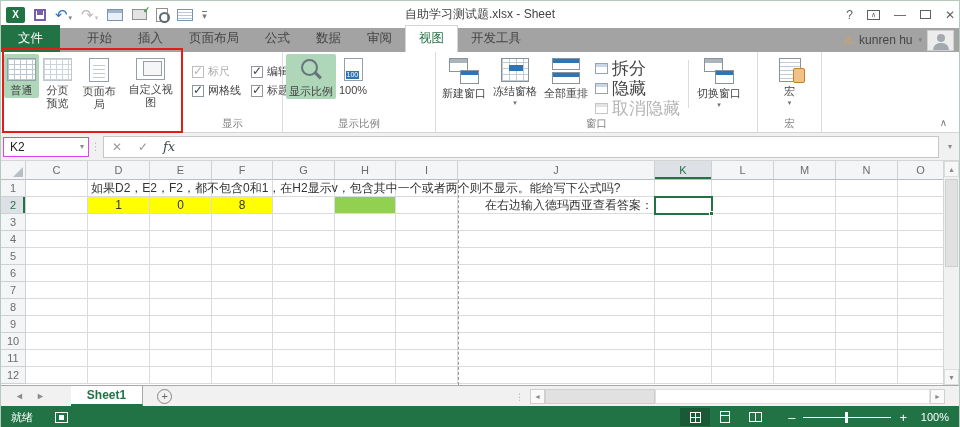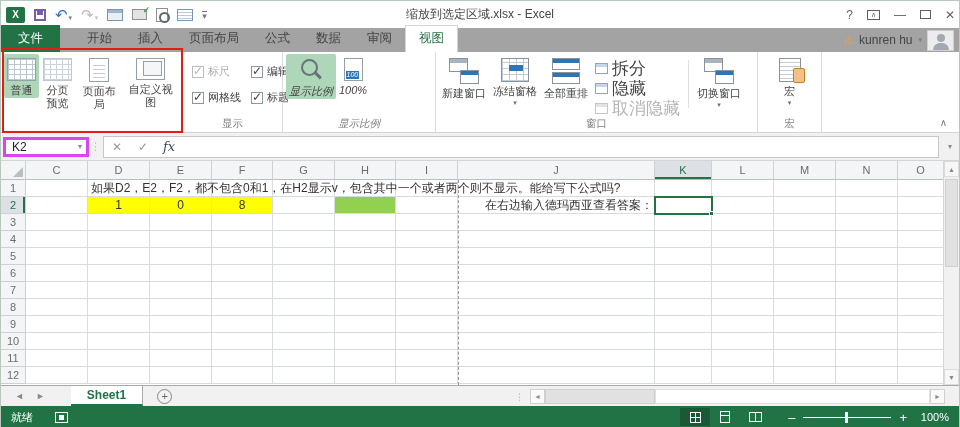--- a/index.html
+++ b/index.html
@@ -74,37 +74,37 @@
   .winic .back { left:0; top:0; width:19px; height:14px; background:linear-gradient(#aab4bc 0 4px,#fff 4px); }
   .winic .front { right:0; bottom:0; width:19px; height:14px; }
   .winic.arrange i { left:1px; width:28px; height:12px; }
   .winic.arrange .a { top:0; } .winic.arrange .b { bottom:0; }
   .i-freeze { width:28px; height:24px; border:1px solid #8a939b; position:relative; background:#fff;
     background-image:repeating-linear-gradient(90deg,#c3ccd3 0 1px,transparent 1px 7px),repeating-linear-gradient(0deg,#c3ccd3 0 1px,transparent 1px 6px); }
   .i-freeze::after { content:""; position:absolute; left:7px; top:6px; width:14px; height:6px; background:#2e75b6; }
   .i-macro { width:22px; height:24px; border:1px solid #8a939b; background:repeating-linear-gradient(#fff 0 3px,#c3ccd3 3px 4px); position:relative; }
   .i-macro::after { content:""; position:absolute; right:-5px; bottom:-2px; width:10px; height:13px; background:#f2c18a; border:1px solid #c77f1f; border-radius:2px; }
   .chkcols { display:flex; gap:10px; padding:10px 4px 0 6px; }
-  .chkcol { display:flex; flex-direction:column; gap:11px; }
+  .chkcol { display:flex; flex-direction:column; gap:4px; }
   .chk { display:flex; align-items:center; gap:4px; font-size:11px; color:#444; white-space:nowrap; }
   .cb { width:12px; height:12px; border:1px solid #8f979e; background:#fff; position:relative; flex:none; }
   .cb::after { content:"✓"; position:absolute; left:0; top:-3px; font-size:12px; color:#454545; }
   .chk.dis { color:#a9a9a9; }
   .chk.dis .cb { border-color:#bdbdbd; } .chk.dis .cb::after { color:#b5b5b5; }
   .smallcol { display:flex; flex-direction:column; gap:4px; padding:6px 6px 0 4px; }
   .smallbtn { display:flex; align-items:center; gap:4px; font-size:17px; color:#444; white-space:nowrap; height:16px; }
   .smallbtn.dis { color:#b4b4b4; }
   .i-sm { width:13px; height:11px; border:1px solid #9aa2aa; background:linear-gradient(#c8d6e8 0 3px,#fff 3px); flex:none; }
   .smallbtn.dis .i-sm { border-color:#c6c6c6; background:linear-gradient(#e3e3e3 0 3px,#fff 3px); }
   .vsep { width:1px; background:#dcdcdc; margin:6px 2px 8px; align-self:stretch; }
   .collapse { position:absolute; right:12px; bottom:4px; font-size:10px; color:#7a7a7a; }
 
   
   .fbar { position:absolute; left:0; top:132px; width:100%; height:28px; background:#f1f1f1; display:flex; align-items:center; padding:3px 2px; border-bottom:1px solid #d5d5d5; }
-  .namebox { width:86px; height:20px; background:#fff; border:3px solid #d946ef; display:flex; align-items:center; font-size:12px; color:#222; padding-left:6px; }
+  .namebox { width:86px; height:20px; background:#fff; border:1px solid #d946ef; display:flex; align-items:center; font-size:12px; color:#222; padding-left:6px; }
   .namebox .nb-drop { margin-left:auto; margin-right:4px; font-size:8px; color:#8a8a8a; }
   .fb-dots { width:14px; text-align:center; color:#b9b9b9; font-size:10px; letter-spacing:1px; }
   .fb-main { flex:1; height:22px; background:#fff; border:1px solid #c6c6c6; display:flex; align-items:center; margin-right:4px; }
   .fb-btn { width:26px; text-align:center; font-size:12px; color:#9a9a9a; }
   .fb-fx { font-family:"DejaVu Serif",serif; font-style:italic; color:#3f4a52; font-size:13px; }
   .fb-input { flex:1; height:100%; }
   .fb-expand { width:14px; font-size:8px; color:#8a8a8a; text-align:center; }
 
   
   .gridwrap { position:absolute; left:0; top:160px; width:944px; height:224px; background:#fff; overflow:hidden; }
@@ -165,21 +165,21 @@
       <div class="q-logo">X</div>
       <div class="q-save"></div>
       <span><span class="glyph-undo">↶</span><span class="mini-drop">▾</span></span>
       <span><span class="glyph-redo">↷</span><span class="mini-drop dis">▾</span></span>
       <div class="q-win"></div>
       <div class="q-print"></div>
       <div class="q-preview"></div>
       <div class="q-form"></div>
       <div class="q-more">▾</div>
     </div>
-    <div class="t-title">缩放到选定区域.xlsx - Excel</div>
+    <div class="t-title">自助学习测试题.xlsx - Sheet</div>
     <div class="wincontrols">
       <span class="wc">?</span>
       <span class="wc wc-ribbon">∧</span>
       <span class="wc">—</span>
       <span class="wc wc-box"></span>
       <span class="wc">✕</span>
     </div>
   </div>
 
   <div class="userarea">
@@ -191,20 +191,21 @@
 
   <div class="tabrow">
     <div class="rtab file">文件</div>
     <div class="rtab">开始</div>
     <div class="rtab">插入</div>
     <div class="rtab">页面布局</div>
     <div class="rtab">公式</div>
     <div class="rtab">数据</div>
     <div class="rtab">审阅</div>
     <div class="rtab active">视图</div>
+    <div class="rtab">开发工具</div>
   </div>
 
   <div class="ribbon">
 
     <div class="rgroup" style="width:182px;">
       <div class="redbox"></div>
       <div class="rg-content">
         <div class="bigbtn on">
             <span class="ic i-grid"></span>
             <span>普通</span>
@@ -245,21 +246,21 @@
             <div class="chk">
                 <span class="cb"></span>
                 <span>标题</span>
               </div>
           </div>
         </div>
       </div>
       <div class="rg-label">显示</div>
     </div>
 
-    <div class="rgroup" style="width:153px;font-style:italic;">
+    <div class="rgroup" style="width:153px;">
       <div class="rg-content">
         <div class="bigbtn on">
             <span class="ic i-zoom"></span>
             <span>显示比例</span>
           </div>
         <div class="bigbtn">
             <span class="ic i-100"></span>
             <span>100%</span>
           </div>
       </div>

